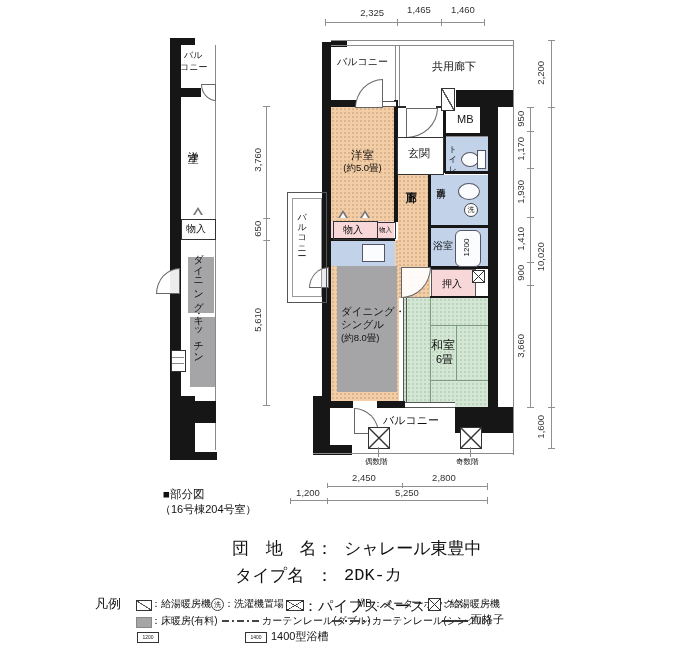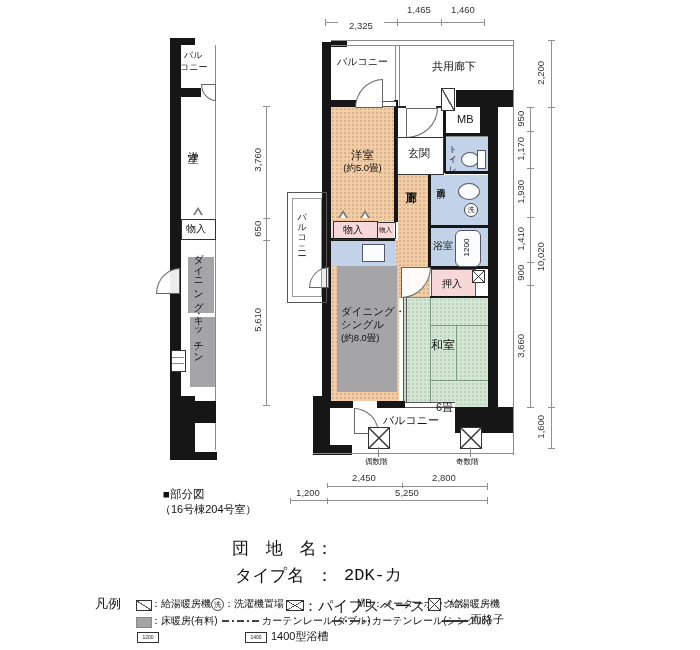--- a/index.html
+++ b/index.html
@@ -172,31 +172,31 @@
   <div class="lbl vlbl" style="left:447px;top:140px;font-size:8px;">トイレ</div>
   <div class="lbl vlbl" style="left:436px;top:181px;font-size:9px;">洗面所</div>
   <div class="lbl" style="left:433px;top:240px;font-size:10px;">浴室</div>
   <div class="lbl" style="left:343px;top:224px;font-size:10px;">物入</div>
   <div class="lbl" style="left:379px;top:226px;font-size:6.5px;">物入</div>
   <div class="lbl" style="left:442px;top:278px;font-size:10px;">押入</div>
   <div class="lbl" style="left:341px;top:306px;font-size:10.5px;font-family:Liberation Serif, serif;">ダイニング・</div>
   <div class="lbl" style="left:341px;top:319px;font-size:10.5px;">シングル</div>
   <div class="lbl" style="left:341px;top:333px;font-size:9.5px;">(約8.0畳)</div>
   <div class="lbl" style="left:431px;top:339px;font-size:12px;">和室</div>
-  <div class="lbl" style="left:436px;top:353px;font-size:11px;margin-top:48px;">6畳</div>
+  <div class="lbl" style="left:436px;top:353px;font-size:11px;">6畳</div>
   <div class="lbl" style="left:383px;top:414px;font-size:11px;">バルコニー</div>
   <div class="lbl" style="left:365px;top:458px;font-size:7.5px;">偶数階</div>
   <div class="lbl" style="left:456px;top:458px;font-size:7.5px;">奇数階</div>
 
   <div class="dlh" style="left:325px;top:22px;width:159px;"></div>
   <div class="tkv" style="left:325px;top:19px;"></div>
   <div class="tkv" style="left:397px;top:19px;"></div>
   <div class="tkv" style="left:441px;top:19px;"></div>
   <div class="tkv" style="left:484px;top:19px;"></div>
-  <div class="dim" style="left:338px;top:21px;width:46px;">2,325</div>
+  <div class="dim" style="left:338px;top:8px;width:46px;text-align:right;">2,325</div>
   <div class="dim" style="left:397px;top:5px;width:44px;">1,465</div>
   <div class="dim" style="left:441px;top:5px;width:44px;">1,460</div>
 
   <div class="dlv" style="left:266px;top:106px;height:299px;"></div>
   <div class="tkh" style="left:263px;top:106px;"></div>
   <div class="tkh" style="left:263px;top:218px;"></div>
   <div class="tkh" style="left:263px;top:240px;"></div>
   <div class="tkh" style="left:263px;top:405px;"></div>
   <div class="dim rot" style="left:238px;top:155px;width:40px;">3,760</div>
   <div class="dim rot" style="left:241px;top:224px;width:34px;">650</div>
@@ -234,20 +234,21 @@
   <div class="dim" style="left:421px;top:473px;width:46px;">2,800</div>
   <div class="dlh" style="left:290px;top:500px;width:197px;"></div>
   <div class="tkv" style="left:290px;top:497px;"></div>
   <div class="tkv" style="left:327px;top:497px;"></div>
   <div class="tkv" style="left:487px;top:497px;"></div>
   <div class="dim" style="left:286px;top:488px;width:44px;">1,200</div>
   <div class="dim" style="left:385px;top:488px;width:44px;">5,250</div>
 
   <div class="lbl" style="left:232px;top:539px;font-size:17px;letter-spacing:6px;">団 地 名</div>
   <div class="lbl" style="left:316px;top:539px;font-size:17px;">：</div>
+  <div class="lbl" style="left:344px;top:539px;font-size:17px;">シャレール東豊中</div>
   <div class="lbl" style="left:235px;top:566px;font-size:17px;">タイプ名</div>
   <div class="lbl" style="left:316px;top:566px;font-size:17px;">：</div>
   <div class="lbl" style="left:344px;top:566px;font-size:17px;font-family:'Liberation Mono','DejaVu Sans Mono',monospace;">2DK-カ</div>
 
   <div class="lbl" style="left:95px;top:597px;font-size:13px;">凡例</div>
 
   <div class="hbox" style="left:136px;top:600px;width:14px;height:9px;"></div>
   <div class="lbl" style="left:151px;top:598px;font-size:10px;">：給湯暖房機</div>
   <div class="circ" style="left:211px;top:598px;width:11px;height:11px;font-size:7px;line-height:11px;">洗</div>
   <div class="lbl" style="left:224px;top:598px;font-size:10px;">：洗濯機置場</div>

